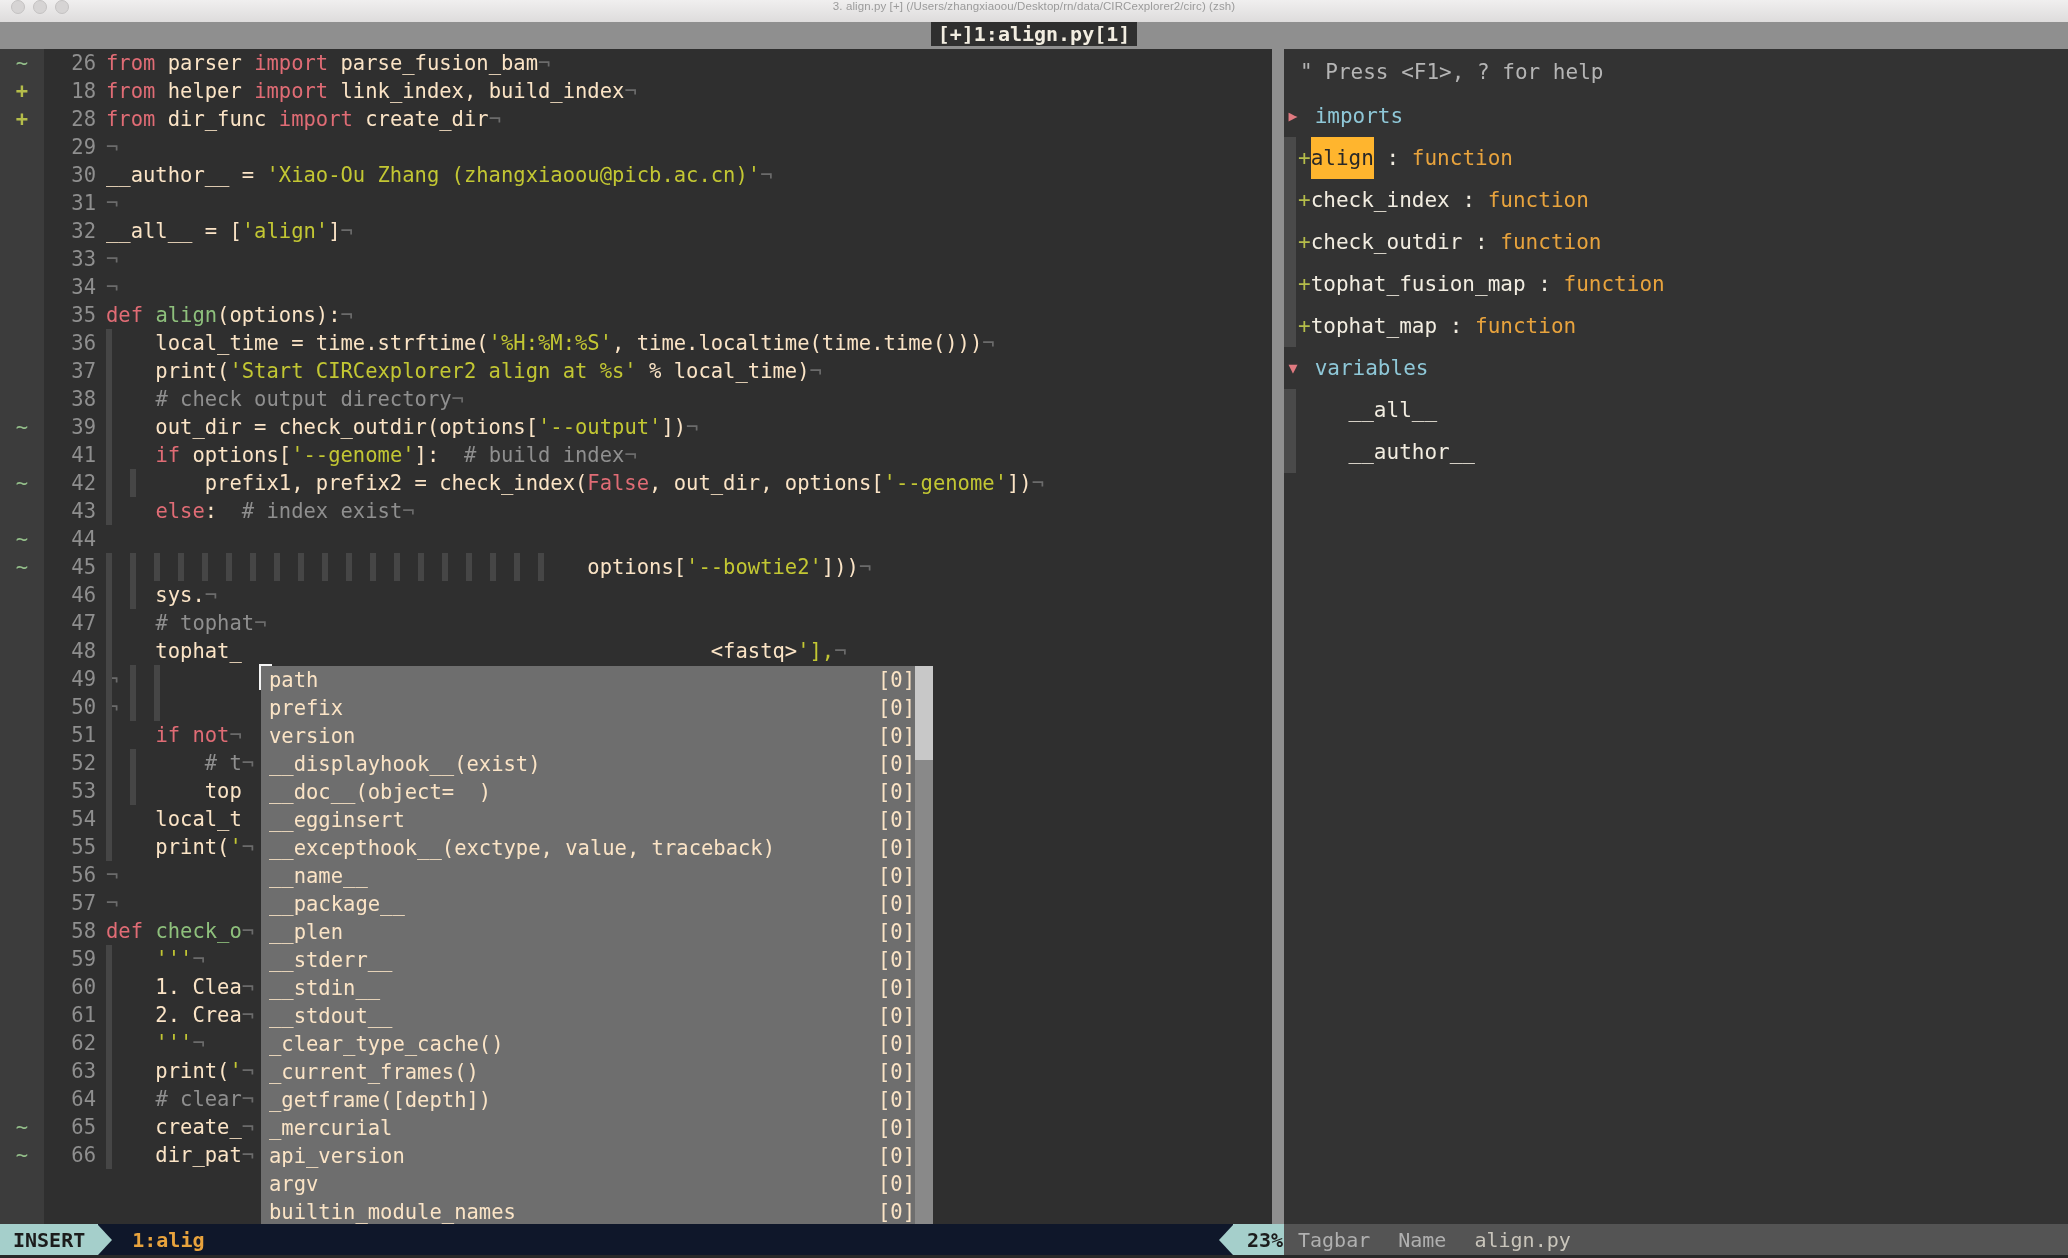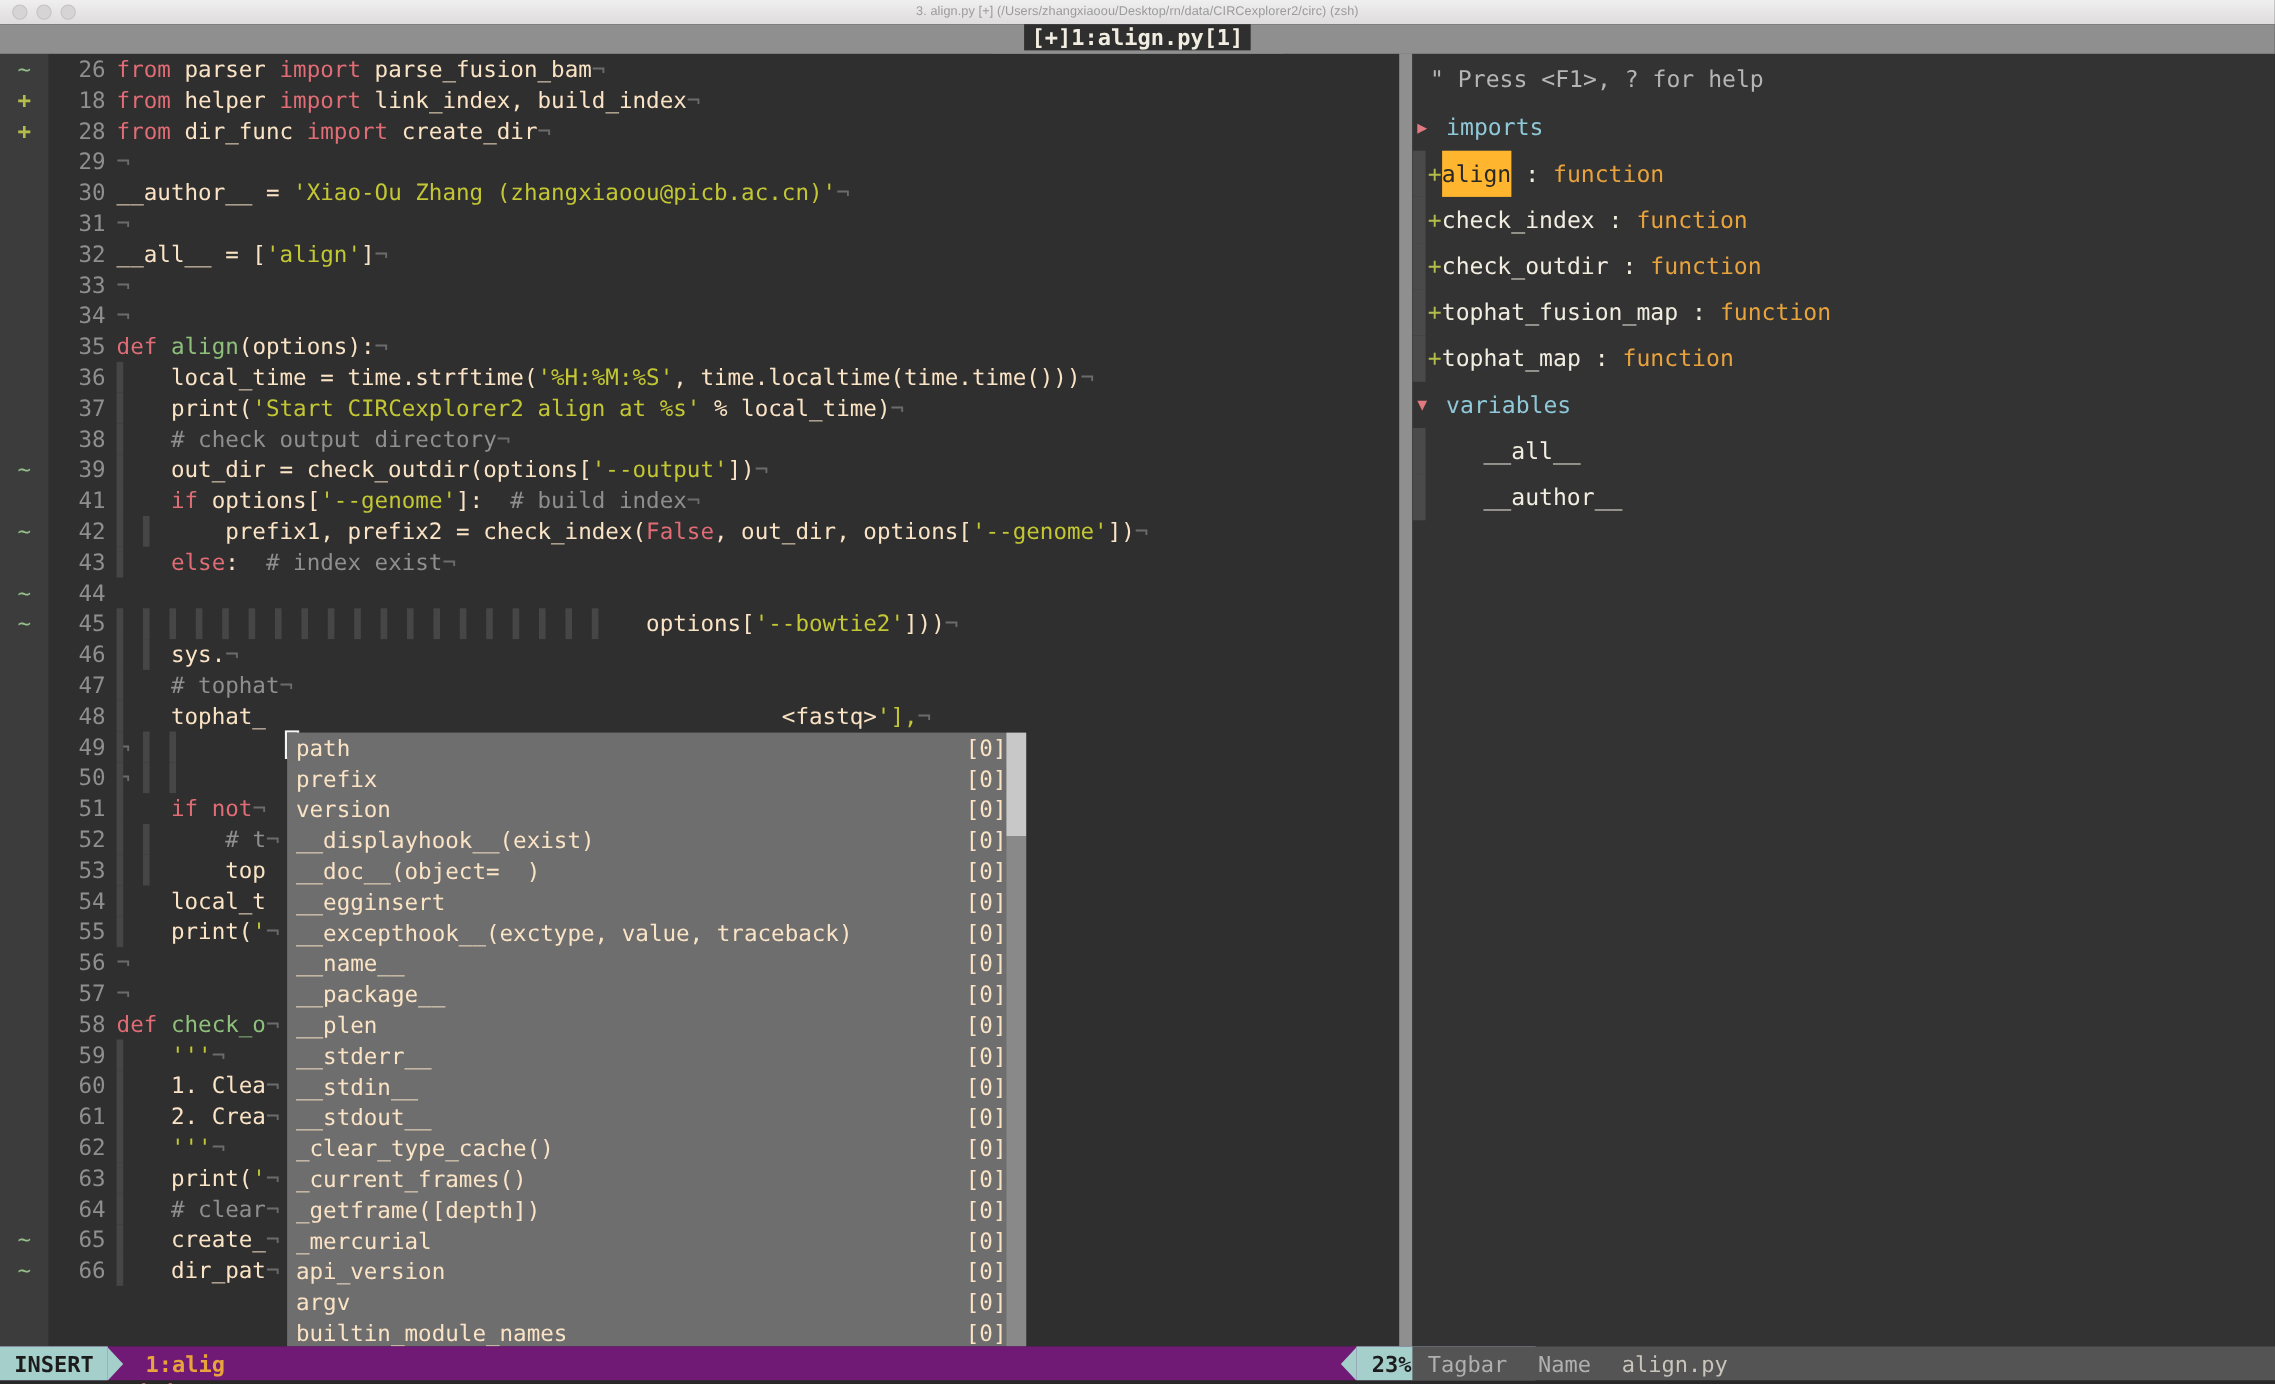--- a/index.html
+++ b/index.html
@@ -1,21 +1,21 @@
 <!DOCTYPE html>
 <html><head>
 <meta charset="utf-8">
 <style>
   html,body{margin:0;padding:0;background:#2b2b2b;}
   body{width:2068px;height:1258px;overflow:hidden;font-family:"DejaVu Sans Mono","Liberation Mono",monospace;}
 
   
   .titlebar{position:absolute;left:0;top:0;width:2068px;height:22px;
     background:linear-gradient(#f0efef,#dedcdc);border-bottom:1px solid #b9b7b7;
-    display:flex;align-items:center;}
+    display:flex;align-items:flex-start;}
   .tb-lights{display:flex;gap:8px;margin-left:11px;}
   .light{width:12px;height:12px;border-radius:50%;background:#d6d4d4;border:1px solid #c4c2c2;}
   .tb-title{position:absolute;left:0;right:0;text-align:center;font-family:"Liberation Sans",sans-serif;
     font-size:11.5px;color:#9b9b9b;letter-spacing:.1px;}
 
   
   .vim{position:absolute;left:0;top:22px;width:2068px;height:1236px;background:#282828;}
 
   
   .tabline{position:absolute;left:0;top:0;width:2068px;height:27px;background:#8f8f8f;
@@ -70,21 +70,21 @@
   .pm-row{height:28px;line-height:28px;font-size:20.5px;color:#fbe4c6;white-space:pre;
     display:flex;justify-content:space-between;padding-left:8px;padding-right:18px;}
   .pm-kind{color:#fbe4c6;}
   .pm-scroll{position:absolute;right:0;top:0;width:18px;height:558px;background:#898989;}
   .pm-thumb{position:absolute;right:0;top:0;width:18px;height:94px;background:#c8c8c8;}
 
   
   .cursor{position:absolute;width:13px;height:26px;border:2px solid #f5f5f5;box-sizing:border-box;}
 
   
-  .stl{position:absolute;left:0;top:1202px;width:1396px;height:31px;background:#701a75;
+  .stl{position:absolute;left:0;top:1202px;width:1396px;height:31px;background:#0f172a;
     display:flex;align-items:center;font-size:20px;}
   .st-mode{height:31px;display:flex;align-items:center;padding:0 13px;background:#a5cfcb;color:#1c1c1c;font-weight:bold;}
   .st-arrow{width:0;height:0;border-top:15.5px solid transparent;border-bottom:15.5px solid transparent;border-left:14px solid #a5cfcb;}
   .st-file{padding-left:20px;color:#e8a33d;font-weight:bold;}
   .st-mid{flex:1;}
   .st-arrow2{width:0;height:0;border-top:15.5px solid transparent;border-bottom:15.5px solid transparent;border-right:14px solid #a5cfcb;}
   .st-right{height:31px;display:flex;align-items:center;background:#a5cfcb;color:#1c1c1c;font-weight:bold;padding:0 14px;gap:10px;}
   .st-ln{font-size:11px;line-height:11px;display:flex;flex-direction:column;align-items:center;}
 
   .stl2{position:absolute;left:1284px;top:1202px;width:784px;height:31px;background:#545454;

